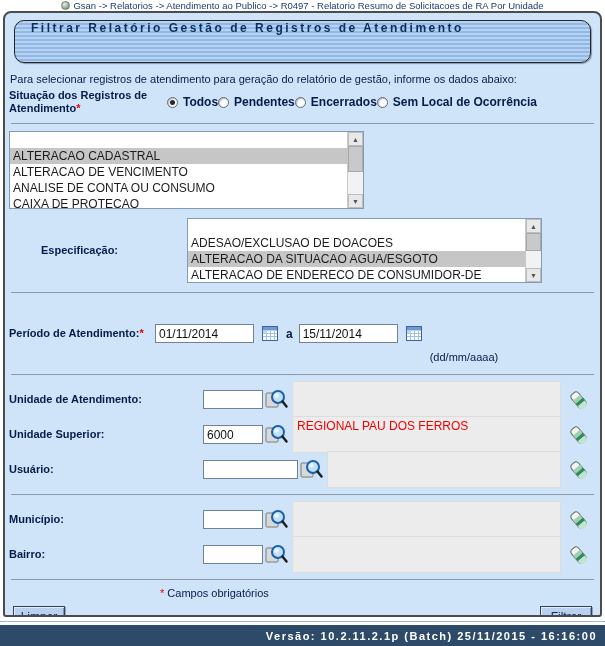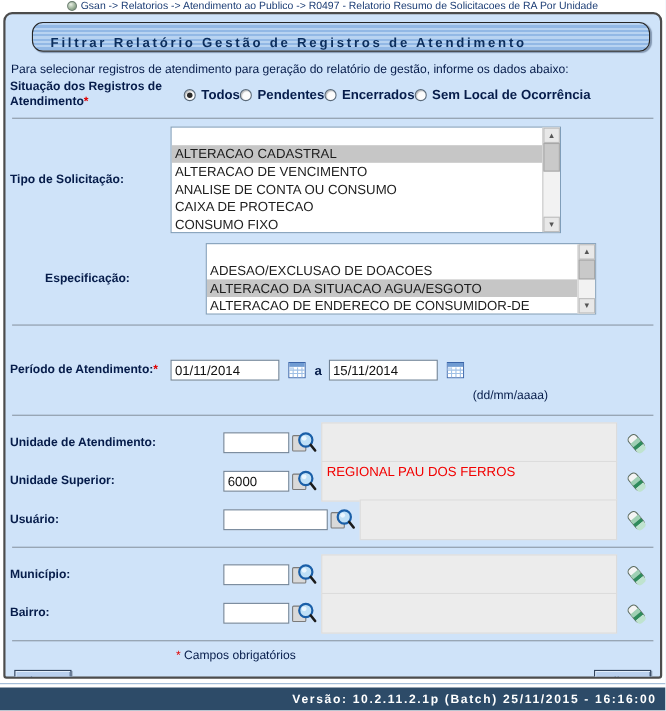--- a/index.html
+++ b/index.html
@@ -26,28 +26,28 @@
   .container {
     position: relative;
     margin: 0 3px;
     height: 606px;
     background: #cfe3f9;
     border: 2px solid #4c4c4c;
     border-radius: 8px 8px 3px 3px;
     overflow: hidden;
   }
   .title-bar {
-    margin: 7px 9px 0 24px;
-    height: 27px;
+    margin: 7px 9px 0 9px;
+    height: 43px;
     border: 1px solid #262626;
     border-radius: 10px;
     background: repeating-linear-gradient(180deg,
       #b8d3f1 0px, #b8d3f1 2px, #92b8e5 2px, #92b8e5 4px);
     box-shadow: 1px 1px 1px rgba(40,60,90,.45);
-    display: flex; align-items: flex-end;
+    display: flex; align-items: flex-start;
     padding-left: 16px;
   }
   .title-bar .title-text {
     font-size: 12px; font-weight: bold; color: #0b2d5c; letter-spacing: 2.5px;
   }
   .intro { padding: 10px 4px 2px 5px; font-size: 11px; color: #061c4a; }
   .divider { border-top: 1px solid #8b97a5; margin: 0 6px; }
   
   .row { display: flex; align-items: center; padding-left: 4px; }
   .row .label {
@@ -177,22 +177,21 @@
       <span class="radio-opt">
         <span class="radio-circle"></span>
         <span class="opt-label">Sem Local de Ocorrência</span>
       </span>
     </div>
   </div>
 
   <div class="divider"></div>
 
   <div class="row list-row" style="padding-top:7px;">
-    <div class="label">Tipo de Solicitação:</div>
-    <div class="listbox" style="height:97px;">
+    <div class="listbox" style="height:78px;">
       <div class="lb-items">
         <div class="lb-item"></div>
         <div class="lb-item selected">ALTERACAO CADASTRAL</div>
         <div class="lb-item">ALTERACAO DE VENCIMENTO</div>
         <div class="lb-item">ANALISE DE CONTA OU CONSUMO</div>
         <div class="lb-item">CAIXA DE PROTECAO</div>
         <div class="lb-item">CONSUMO FIXO</div>
       </div>
       <div class="lb-scrollbar">
         <div class="sb-btn">▲</div>

